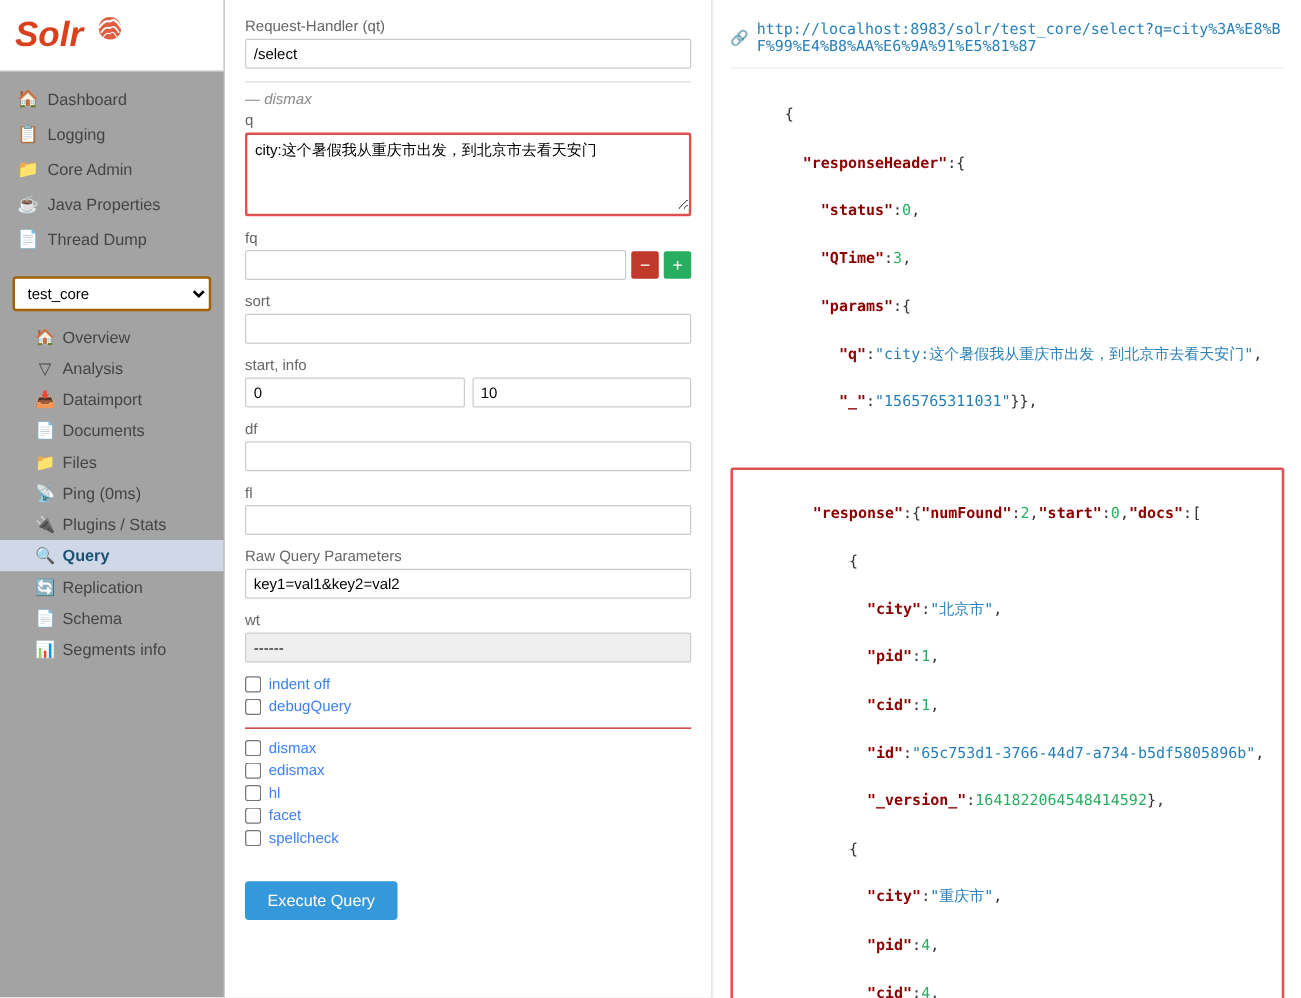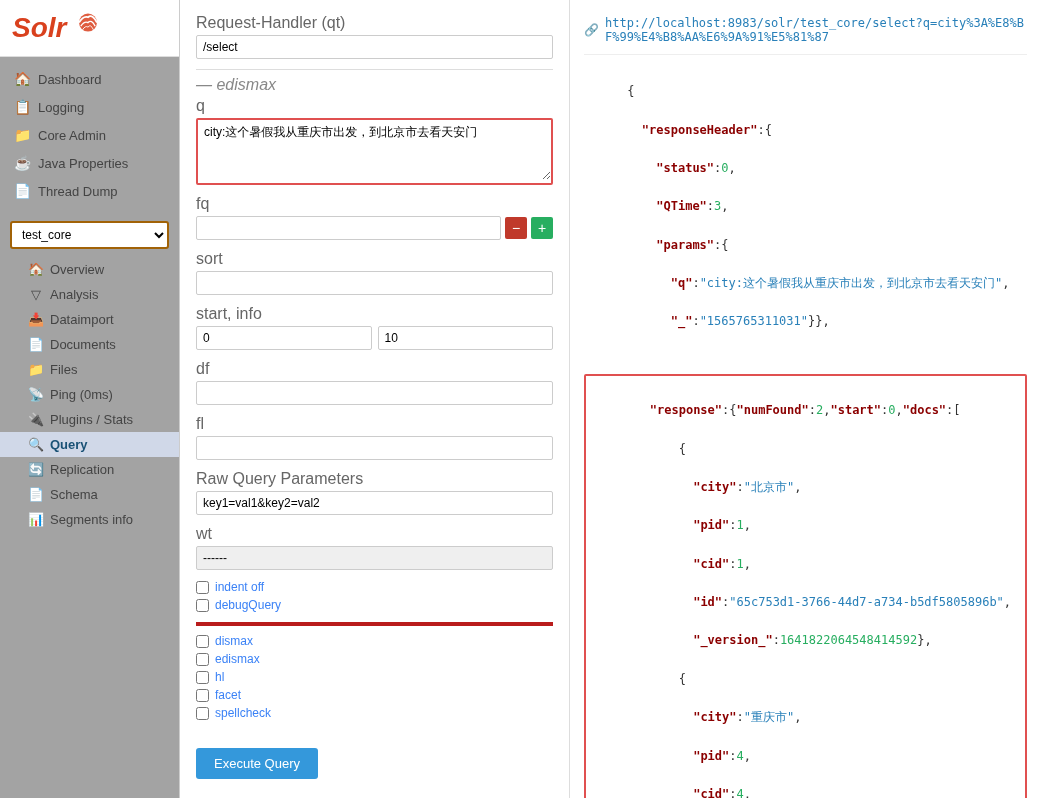--- a/index.html
+++ b/index.html
@@ -112,21 +112,21 @@
       border-right: 1px solid #ddd;
       overflow-y: auto;
       padding: 14px 16px;
     }
 
     .field-group {
       margin-bottom: 10px;
     }
 
     .field-label {
-      font-size: 16px;
+      font-size: 12px;
       color: #666;
       margin-bottom: 3px;
     }
 
     .field-label.section-header {
       color: #888;
       font-style: italic;
       border-top: 1px solid #ddd;
       padding-top: 6px;
       margin-top: 2px;
@@ -382,21 +382,21 @@
 
 <div id="main">
 
   <div id="query-panel">
 
     <div class="field-group">
       <div class="field-label">Request-Handler (qt)</div>
       <input type="text" value="/select" style="">
     </div>
 
-    <div class="field-label section-header">— edismax</div>
+    <div class="field-label section-header">— dismax</div>
 
     <div class="field-group">
       <div class="field-label">q</div>
       <div class="q-field-wrapper">
         <textarea style="">city:这个暑假我从重庆市出发，到北京市去看天安门</textarea>
       </div>
     </div>
 
     <div class="field-group">
       <div class="field-label">fq</div>
@@ -454,21 +454,21 @@
       <div class="checkbox-group">
         <input type="checkbox" id="indent" style="">
         <label for="indent">indent off</label>
       </div>
       <div class="checkbox-group">
         <input type="checkbox" id="debug" style="">
         <label for="debug">debugQuery</label>
       </div>
     </div>
 
-    <div style="margin-top: 10px; border-top: 4px solid #b91c1c; padding-top: 8px;">
+    <div style="margin-top: 10px; border-top: 1px solid #b91c1c; padding-top: 8px;">
       <div class="checkbox-group">
         <input type="checkbox" id="dismax" style="">
         <label for="dismax">dismax</label>
       </div>
       <div class="checkbox-group">
         <input type="checkbox" id="edismax" style="">
         <label for="edismax">edismax</label>
       </div>
       <div class="checkbox-group">
         <input type="checkbox" id="hl" style="">

